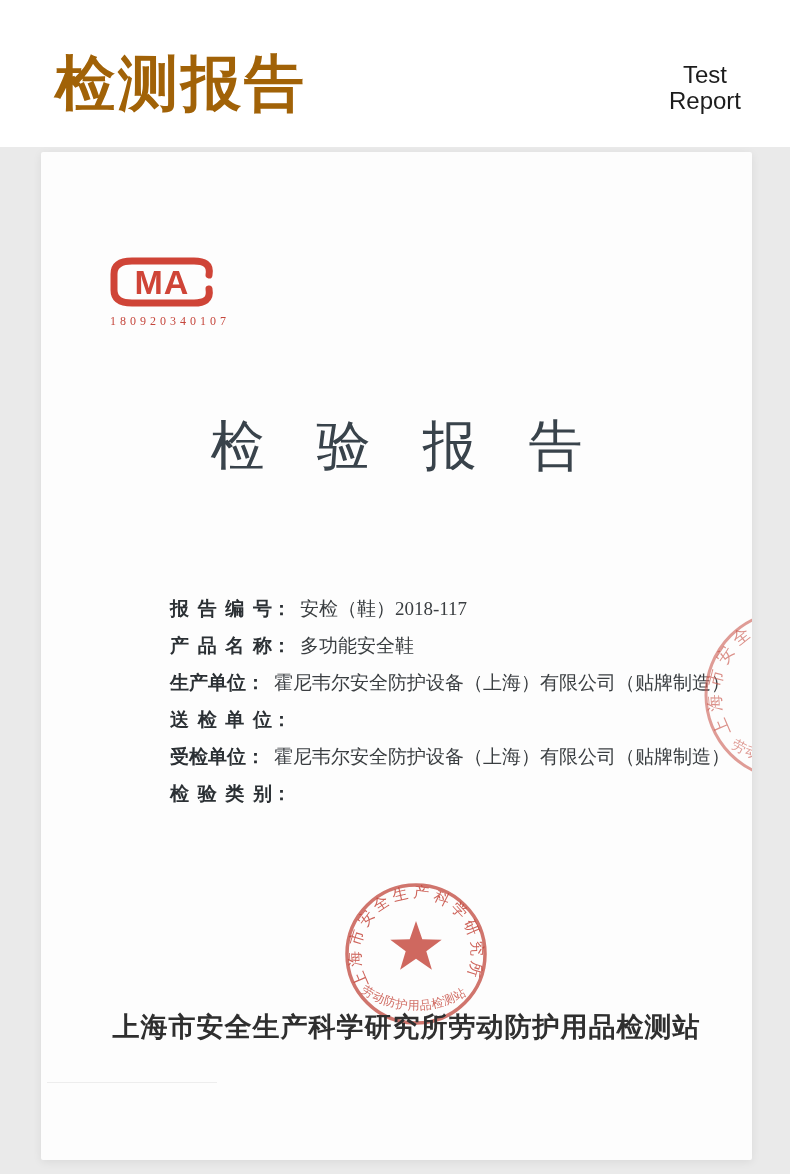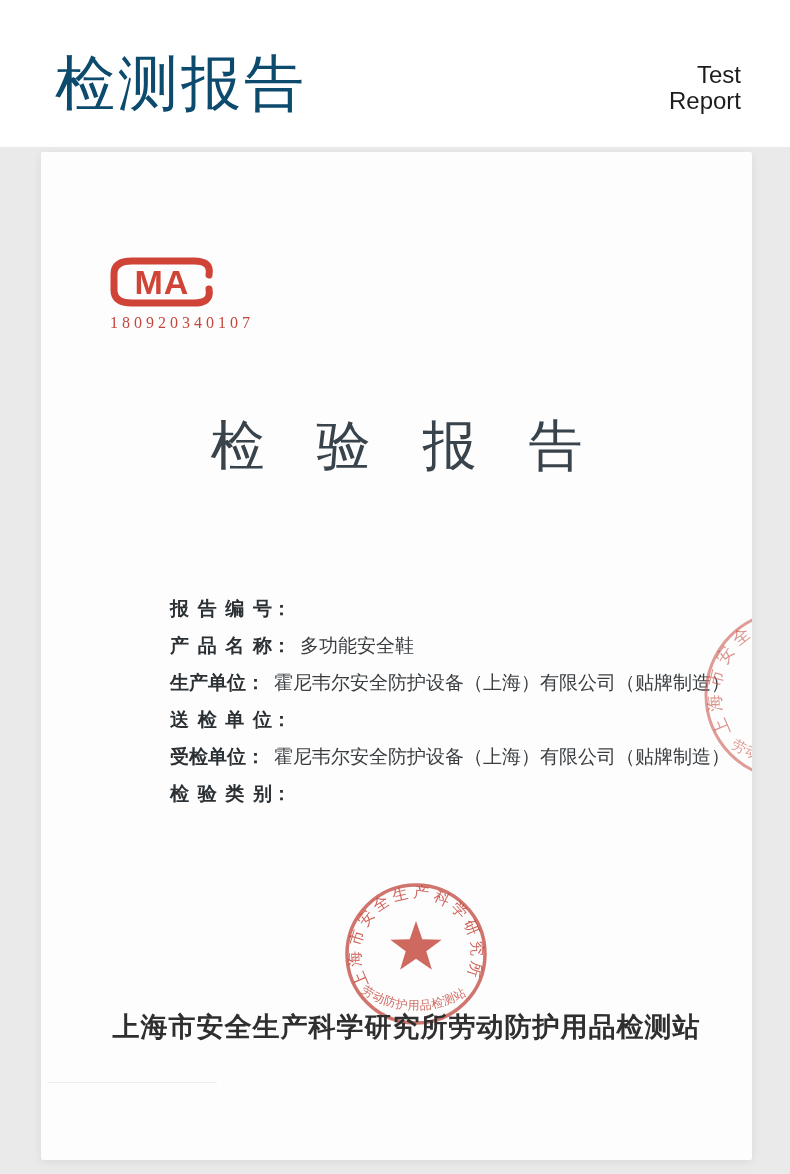--- a/index.html
+++ b/index.html
@@ -2,35 +2,35 @@
 <html><head>
 <meta charset="utf-8">
 <style>
   * { margin:0; padding:0; box-sizing:border-box; }
   html,body { width:790px; }
   body { font-family:"Liberation Sans", sans-serif; background:#ffffff; }
   .page { position:relative; width:790px; height:1174px; background:#ffffff; overflow:hidden; }
 
   
   .header { position:relative; width:100%; height:147px; background:#ffffff; }
-  .title-zh { position:absolute; left:55px; top:44px; font-size:60px; font-weight:400;
-              letter-spacing:3px; color:#0c4a6e; font-family:"Liberation Sans", sans-serif; }
-  .title-en { position:absolute; right:49px; top:62px; text-align:right; font-size:24px;
+  .title-zh { position:absolute; left:55px; top:44px; font-size:60px; font-weight:700;
+              letter-spacing:3px; color:#a16207; font-family:"Liberation Sans", sans-serif; }
+  .title-en { position:absolute; right:49px; top:62px; text-align:center; font-size:24px;
               line-height:26px; color:#1c1c1c; font-weight:400; }
 
   
   .doc-area { position:absolute; left:0; top:147px; width:790px; height:1027px; background:#eaeaea; }
   .paper { position:absolute; left:41px; top:5px; width:711px; height:1008px;
            background:#fdfdfd; border-radius:2px; overflow:hidden;
            box-shadow:0 2px 10px rgba(0,0,0,0.07); }
 
   
   .cma { position:absolute; left:69px; top:105px; width:120px; }
   .cma-num { margin-top:3px; text-align:center; font-family:"Liberation Serif", serif;
-             font-size:16px; letter-spacing:4px; color:#c5463c; white-space:nowrap; }
+             font-size:12px; letter-spacing:4px; color:#c5463c; white-space:nowrap; }
 
   
   .doc-title { position:absolute; left:0; top:258px; width:100%; display:flex;
                justify-content:center; gap:52px; font-size:54px; font-weight:500;
                color:#39434b; font-family:"Liberation Sans", sans-serif; }
 
   
   .fields { position:absolute; left:129px; top:444px; width:560px; }
   .field-row { display:flex; align-items:baseline; height:22px; margin-bottom:15px;
                font-size:19px; white-space:nowrap; }
@@ -86,20 +86,21 @@
 
       <div class="fields">
         <div class="field-row">
           <span class="field-label">
               <span>报</span>
               <span>告</span>
               <span>编</span>
               <span>号</span>
             </span>
             <span class="field-colon">：</span>
+          <span class="field-value">安检（鞋）2018-117</span>
         </div>
         <div class="field-row">
           <span class="field-label">
               <span>产</span>
               <span>品</span>
               <span>名</span>
               <span>称</span>
             </span>
             <span class="field-colon">：</span>
           <span class="field-value">多功能安全鞋</span>

